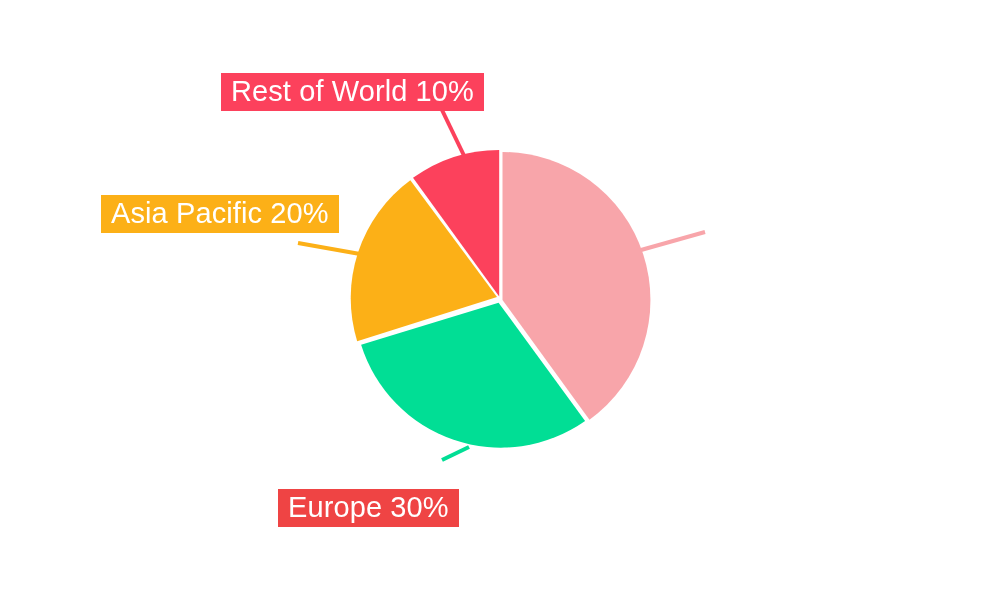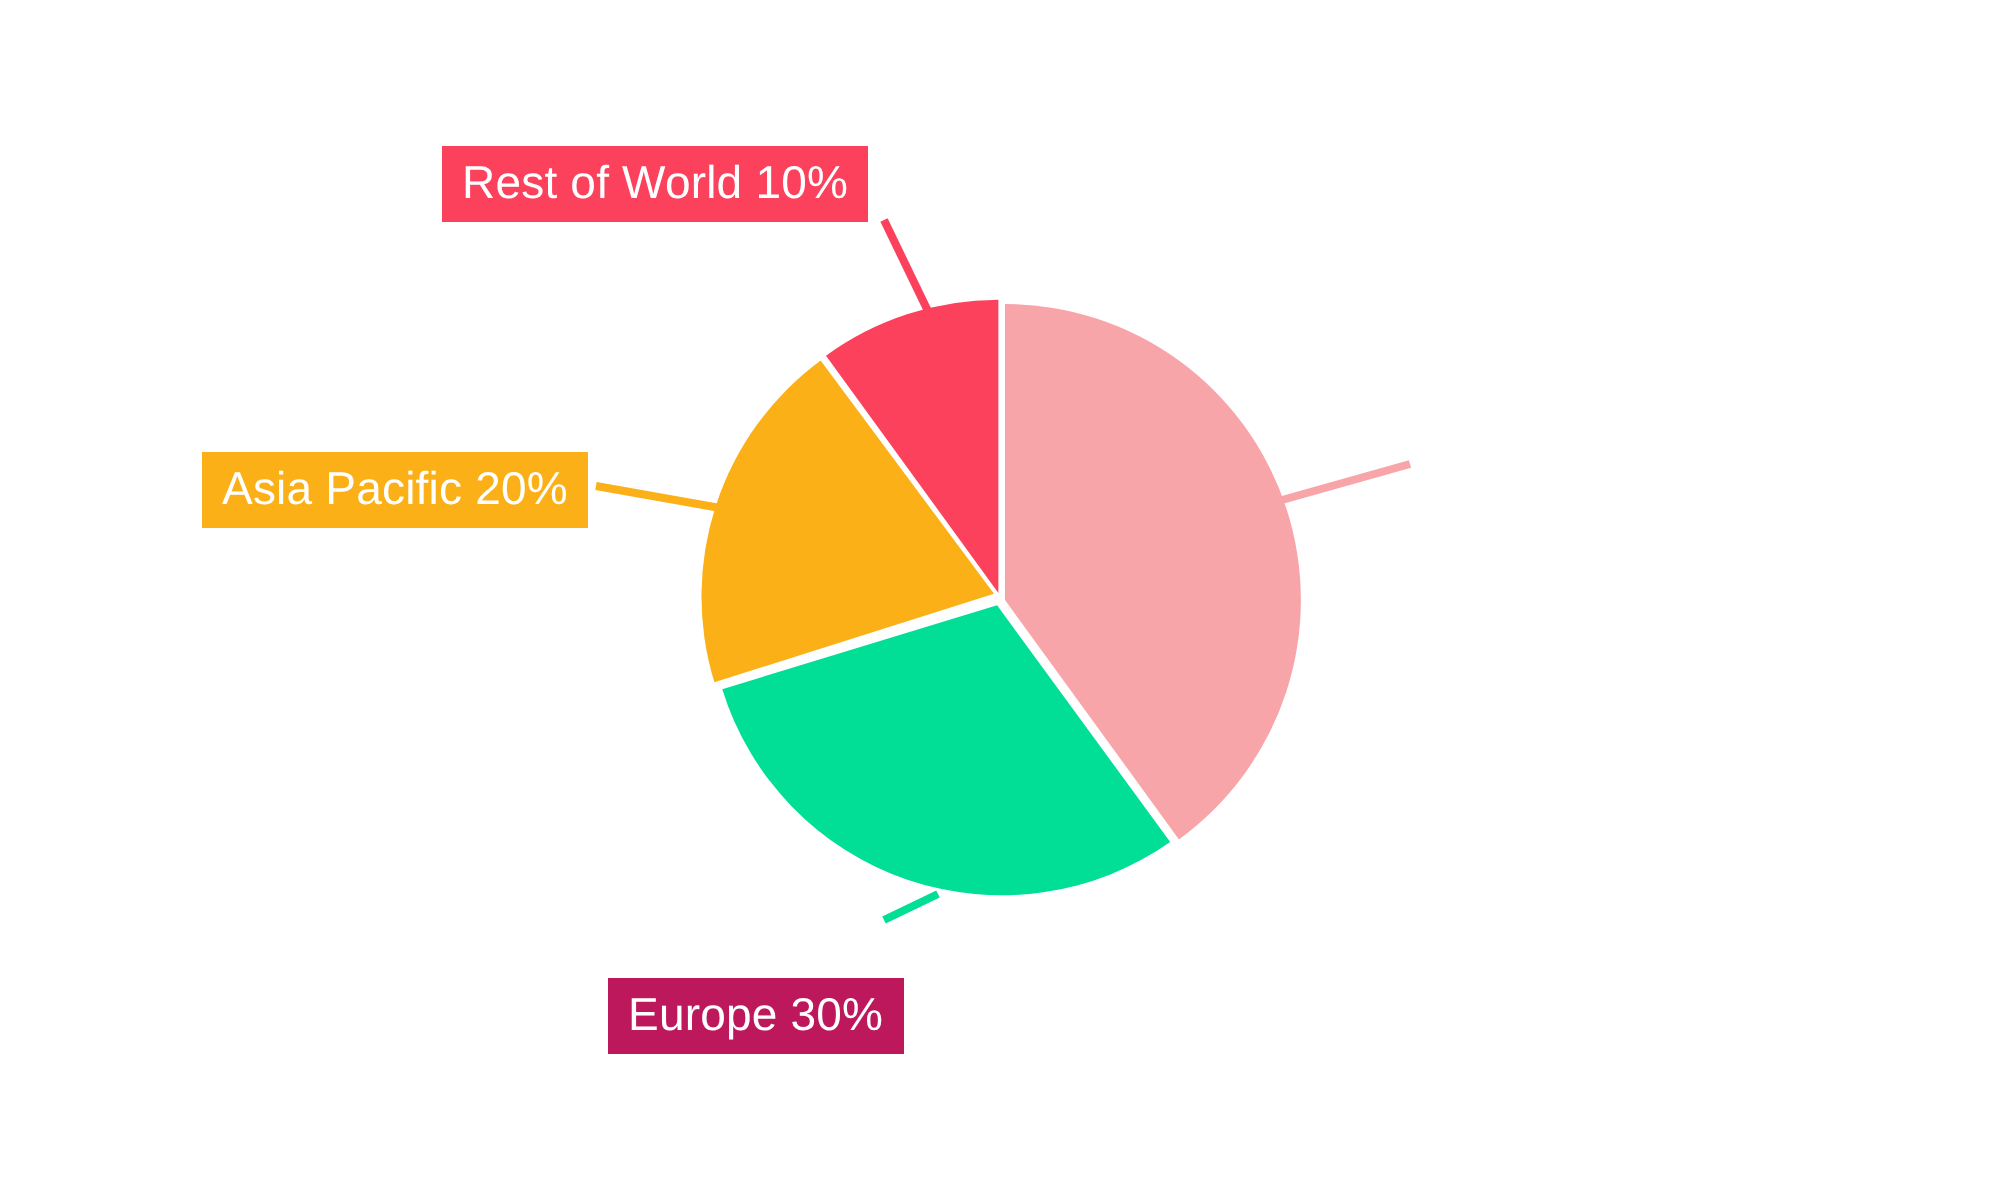--- a/index.html
+++ b/index.html
@@ -27,21 +27,21 @@
     height: 600px;
     display: block;
   }
   .label-box {
     position: absolute;
     display: flex;
     align-items: center;
     justify-content: center;
     color: #ffffff;
     font-family: "Liberation Sans", sans-serif;
-    font-size: 23px;
+    font-size: 29px;
     line-height: 1;
     white-space: nowrap;
     padding: 0 10px;
     height: 38px;
     box-sizing: border-box;
     letter-spacing: 0.1px;
   }
   .label-text {
     display: inline-block;
     transform: translateY(-1px);
@@ -67,25 +67,25 @@
 
       <path d="M 498.55 302.66 L 585.10 421.00 A 146.32 146.32 0 0 1 361.13 344.63 Z" fill="#01de95"></path>
 
       <path d="M 497.00 296.90 L 357.17 341.13 A 146.50 146.50 0 0 1 410.31 180.25 Z" fill="#fcb017"></path>
 
       <path d="M 499.20 296.50 L 413.01 177.85 A 146.63 146.63 0 0 1 499.20 149.88 Z" fill="#fc415c"></path>
     </g>
   </svg>
 
 
-  <div class="label-box" style="left:304px; top:489px; background:#be185d;align-items:center;">
+  <div class="label-box" style="left:278px; top:489px; background:#ef4444;align-items:center;">
     <span class="label-text">Europe 30%</span>
   </div>
 
-  <div class="label-box" style="left:101px; top:226px; background:#fcb017;">
+  <div class="label-box" style="left:101px; top:195px; background:#fcb017;">
     <span class="label-text">Asia Pacific 20%</span>
   </div>
 
   <div class="label-box" style="left:221px; top:73px; background:#fc415c;">
     <span class="label-text">Rest of World 10%</span>
   </div>
 
 </div>
 
 </body></html>

